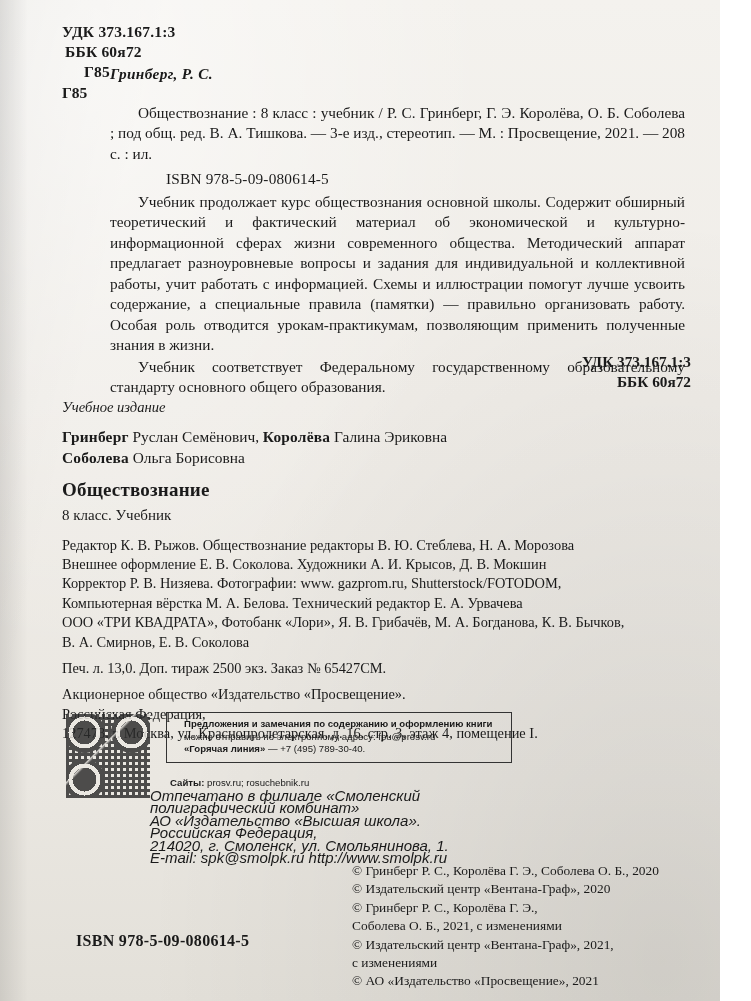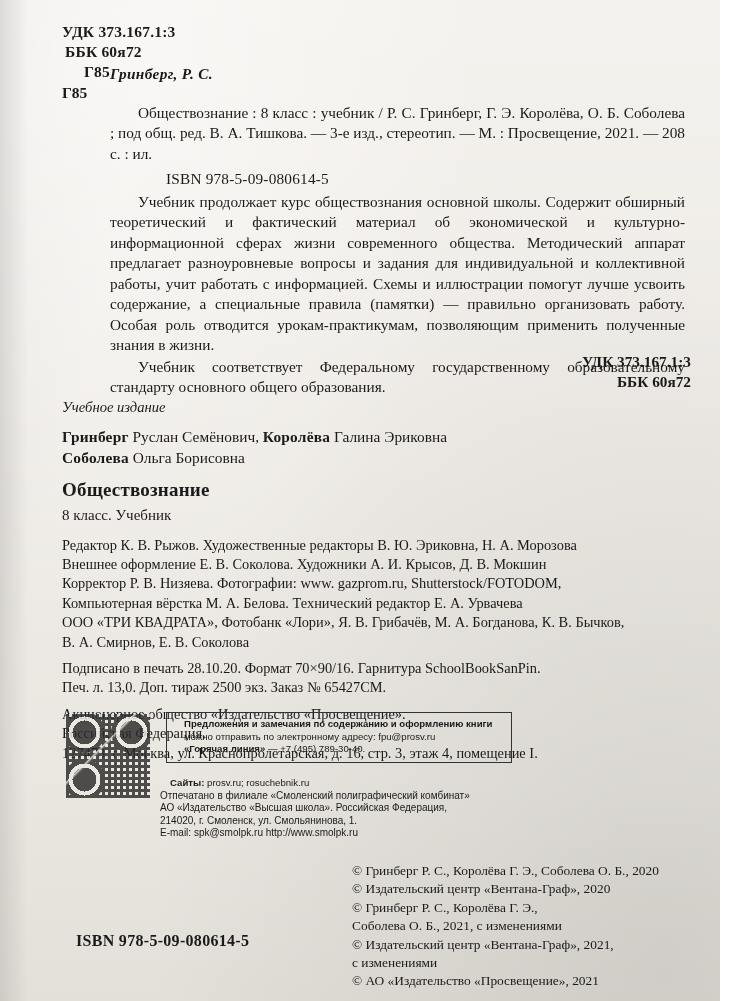--- a/index.html
+++ b/index.html
@@ -170,26 +170,27 @@
     top: 776px;
     font-size: 9.6px;
     font-family: "Liberation Sans", sans-serif;
     line-height: 13px;
   }
   .note-sites b { font-weight: bold; }
 
   
   .printer {
     position: absolute;
-    left: 160px;
+    left: 150px;
     top: 790px;
     width: 330px;
-    font-size: 10px;
+    font-size: 15px;
     line-height: 12.4px;
     font-family: "Liberation Sans", sans-serif;
+    font-style: italic;
   }
   .printer p { margin: 0; }
 
   
   .qr {
     position: absolute;
     left: 66px;
     top: 714px;
     width: 84px;
     height: 84px;
@@ -265,28 +266,27 @@
         <b>Гринберг</b><span> Руслан Семёнович, </span><b>Королёва</b><span> Галина Эриковна</span>
       </div>
       <div class="authors-line">
         <b>Соболева</b><span> Ольга Борисовна</span>
       </div>
 
       <div class="book-title">Обществознание</div>
       <div class="book-sub">8 класс. Учебник</div>
 
       <div class="credits">
-        <p>Редактор К. В. Рыжов. Художественные редакторы В. Ю. Эриковна, Н. А. Морозова</p>
+        <p>Редактор К. В. Рыжов. Обществознание редакторы В. Ю. Стеблева, Н. А. Морозова</p>
         <p>Внешнее оформление Е. В. Соколова. Художники А. И. Крысов, Д. В. Мокшин</p>
         <p>Корректор Р. В. Низяева. Фотографии: www. gazprom.ru, Shutterstock/FOTODOM,</p>
         <p>Компьютерная вёрстка М. А. Белова. Технический редактор Е. А. Урвачева</p>
         <p>ООО «ТРИ КВАДРАТА», Фотобанк «Лори», Я. В. Грибачёв, М. А. Богданова, К. В. Бычков,</p>
         <p>В. А. Смирнов, Е. В. Соколова</p>
         <div class="credits-gap"></div>
-        <p>Подписано в печать 28.10.20. Формат 70×90/16. Гарнитура SchoolBookSanPin.</p>
         <p>Печ. л. 13,0. Доп. тираж 2500 экз. Заказ № 65427СМ.</p>
         <div class="credits-gap"></div>
         <p>Акционерное общество «Издательство «Просвещение».</p>
         <p>Российская Федерация,</p>
         <p>127473, г. Москва, ул. Краснопролетарская, д. 16, стр. 3, этаж 4, помещение I.</p>
       </div>
     </div>
 
     <div class="qr">
       <div class="qr-mask"></div>

